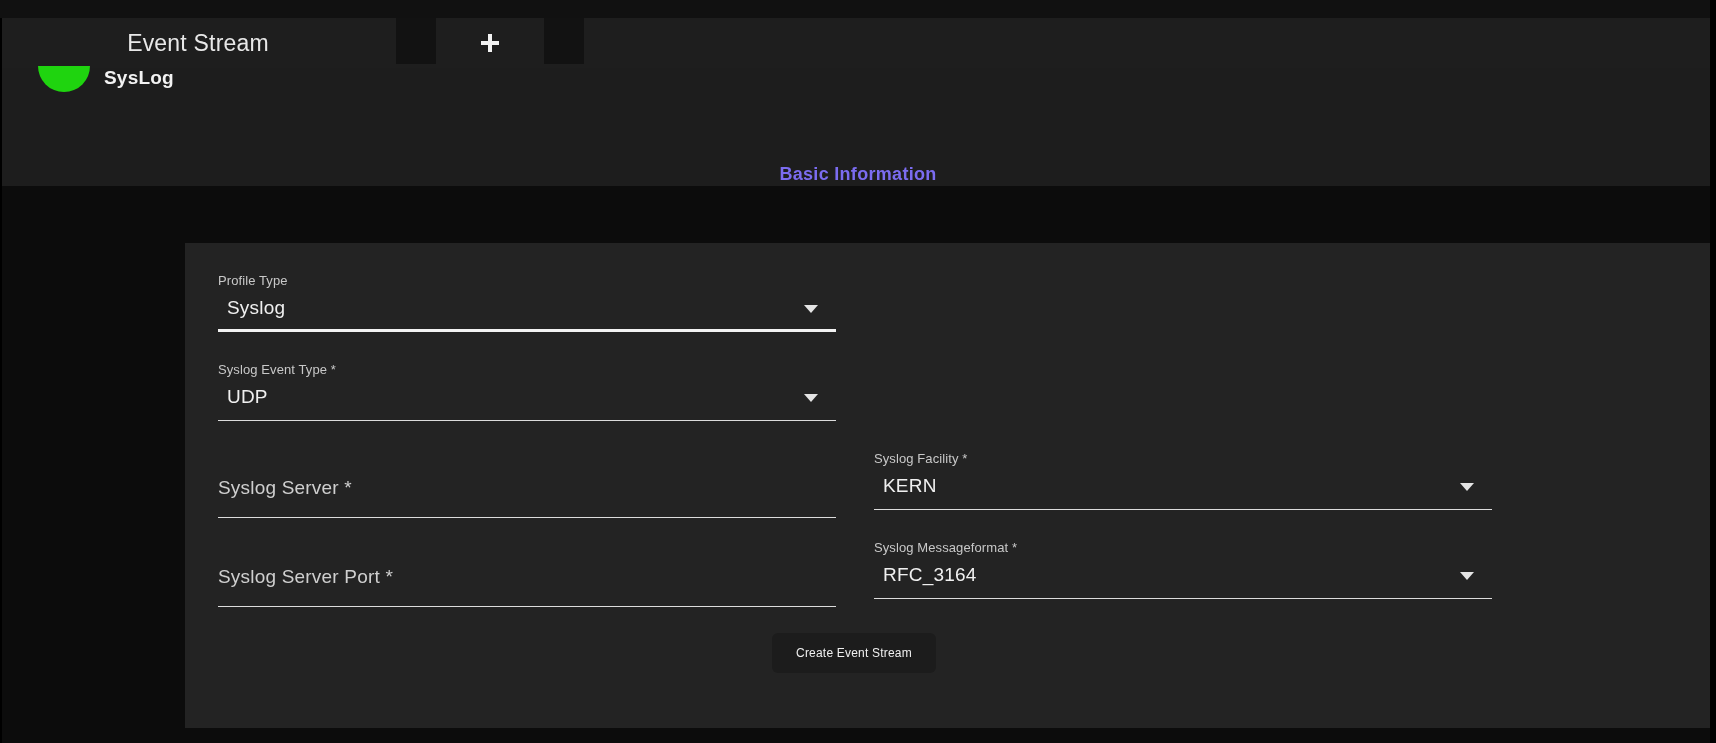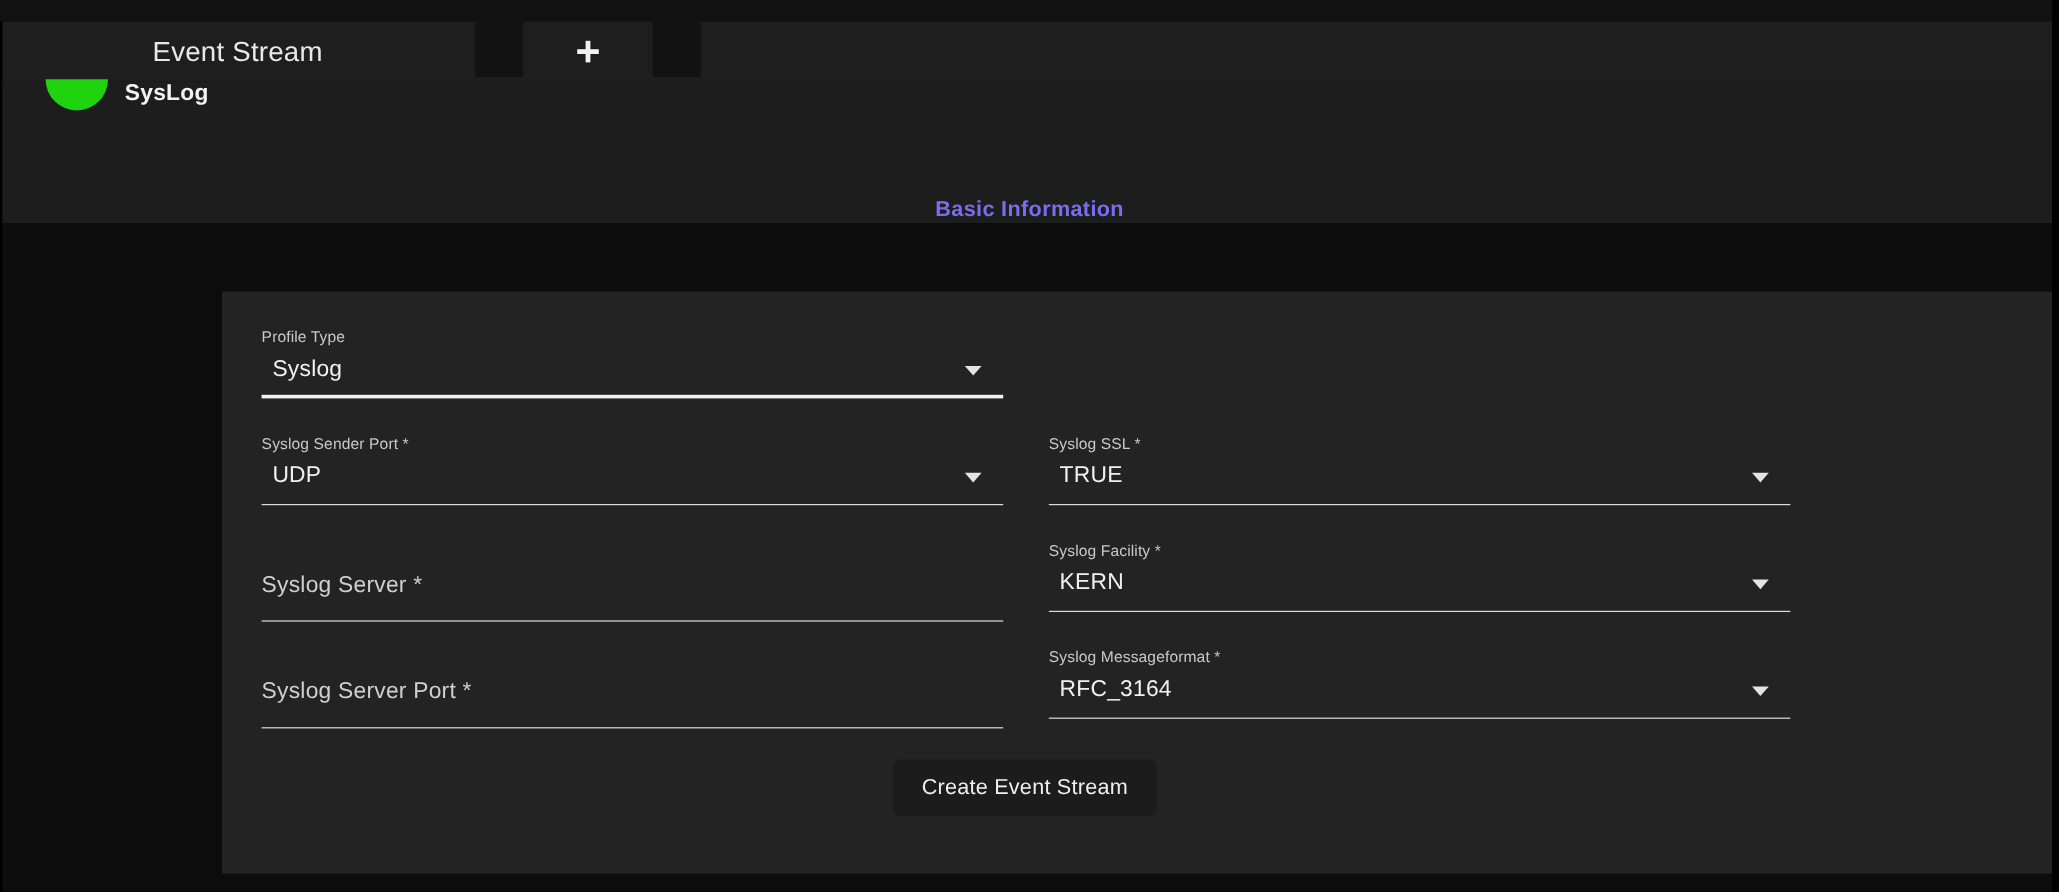--- a/index.html
+++ b/index.html
@@ -230,21 +230,21 @@
     width: 1338px;
     display: flex;
     justify-content: center;
   }
   .btn-create {
     background: #1c1c1c;
     color: #efefef;
     border: none;
     border-radius: 6px;
     padding: 13px 24px;
-    font-size: 18px;
+    font-size: 12px;
     font-family: "Liberation Sans", sans-serif;
     letter-spacing: .2px;
     cursor: pointer;
   }
 
   
   .frame-right {
     position: absolute;
     right: 0; top: 0;
     width: 6px; height: 743px;
@@ -304,30 +304,22 @@
               <span class="caret"></span>
               <span class="field-underline thick"></span>
             </div>
           </div>
           <div class="fcol empty"></div>
         </div>
 
         <div class="frow">
           <div class="fcol">
             <div class="field">
-              <span class="field-label">Syslog Sender Port *</span>
+              <span class="field-label">Syslog Event Type *</span>
               <span class="field-value">UDP</span>
-              <span class="caret"></span>
-              <span class="field-underline"></span>
-            </div>
-          </div>
-          <div class="fcol">
-            <div class="field">
-              <span class="field-label">Syslog SSL *</span>
-              <span class="field-value">TRUE</span>
               <span class="caret"></span>
               <span class="field-underline"></span>
             </div>
           </div>
         </div>
 
         <div class="frow">
           <div class="fcol">
             <div class="field empty-input">
               <span class="field-placeholder">Syslog Server *</span>

